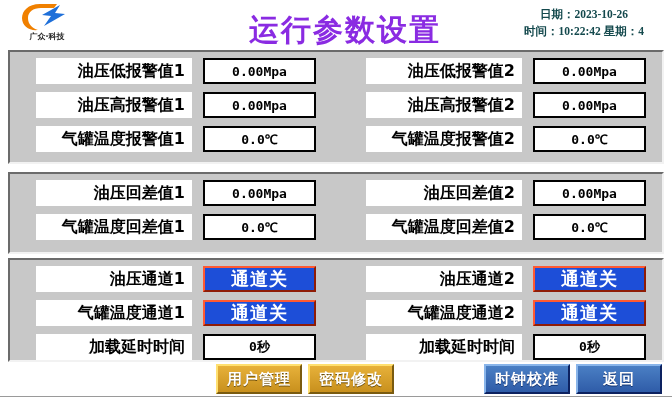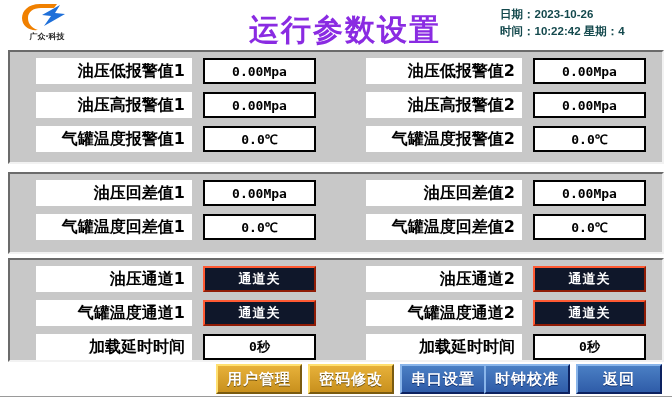--- a/index.html
+++ b/index.html
@@ -25,21 +25,22 @@
     text-align:center;
     font-size:30px;font-weight:bold;color:#8a2be2;
     font-family:"DejaVu Sans","Liberation Sans",sans-serif;
     letter-spacing:2px;
     line-height:36px;
   }
   #clock{position:absolute;left:500px;top:6px;width:168px;color:#1c4a4a;}
   .clock-line{
     font-size:11.5px;font-weight:bold;line-height:17px;
     color:#14494d;white-space:nowrap;
-    font-family:Liberation Sans, sans-serif;
+    font-family:Liberation Serif, serif;
+    text-align:center;
   }
   
   .panel{
     position:absolute;
     background:#c8c8c8;
     border-top:2px solid #6b6b6b;
     border-left:2px solid #6b6b6b;
     border-right:2px solid #f2f2f2;
     border-bottom:2px solid #f2f2f2;
     box-sizing:border-box;
@@ -65,27 +66,27 @@
     position:absolute;left:167px;top:0;width:113px;height:26px;
     background:#ffffff;
     border:2px solid #000000;
     box-sizing:border-box;
     display:flex;align-items:center;justify-content:center;
     font-size:13px;font-weight:bold;color:#000000;
     white-space:nowrap;
     font-family:"DejaVu Sans Mono","Liberation Mono",monospace;
   }
   .val.state{
-    background:#0f172a;
+    background:#1d4ed8;
     border:2px solid #8f1c06;
     border-top-color:#ff5a33;
     border-left-color:#ff5a33;
     color:#ffffff;
     font-family:"DejaVu Sans","Liberation Sans",sans-serif;
-    font-size:13px;
+    font-size:18px;
     letter-spacing:1px;
   }
   
   #buttonbar{position:absolute;left:0;top:364px;width:672px;height:32px;}
   .btn{
     position:absolute;top:0;height:30px;width:86px;
     box-sizing:border-box;
     display:flex;align-items:center;justify-content:center;
     font-size:15px;font-weight:bold;
     white-space:nowrap;cursor:pointer;
@@ -211,18 +212,17 @@
   </div>
   <div class="row row-right" style="top:74px">
     <div class="lbl">加载延时时间</div>
     <div class="val">0秒</div>
   </div>
 </div>
 
 <div id="buttonbar">
   <div class="btn btn-gold" id="btn-1">用户管理</div>
   <div class="btn btn-gold" id="btn-2">密码修改</div>
-  <div class="btn btn-blue" id="btn-3">串口设置</div>
   <div class="btn btn-blue" id="btn-4">时钟校准</div>
   <div class="btn btn-blue" id="btn-5">返回</div>
 </div>
 
 <div id="bottom-rule"></div>
 
 </body></html>

